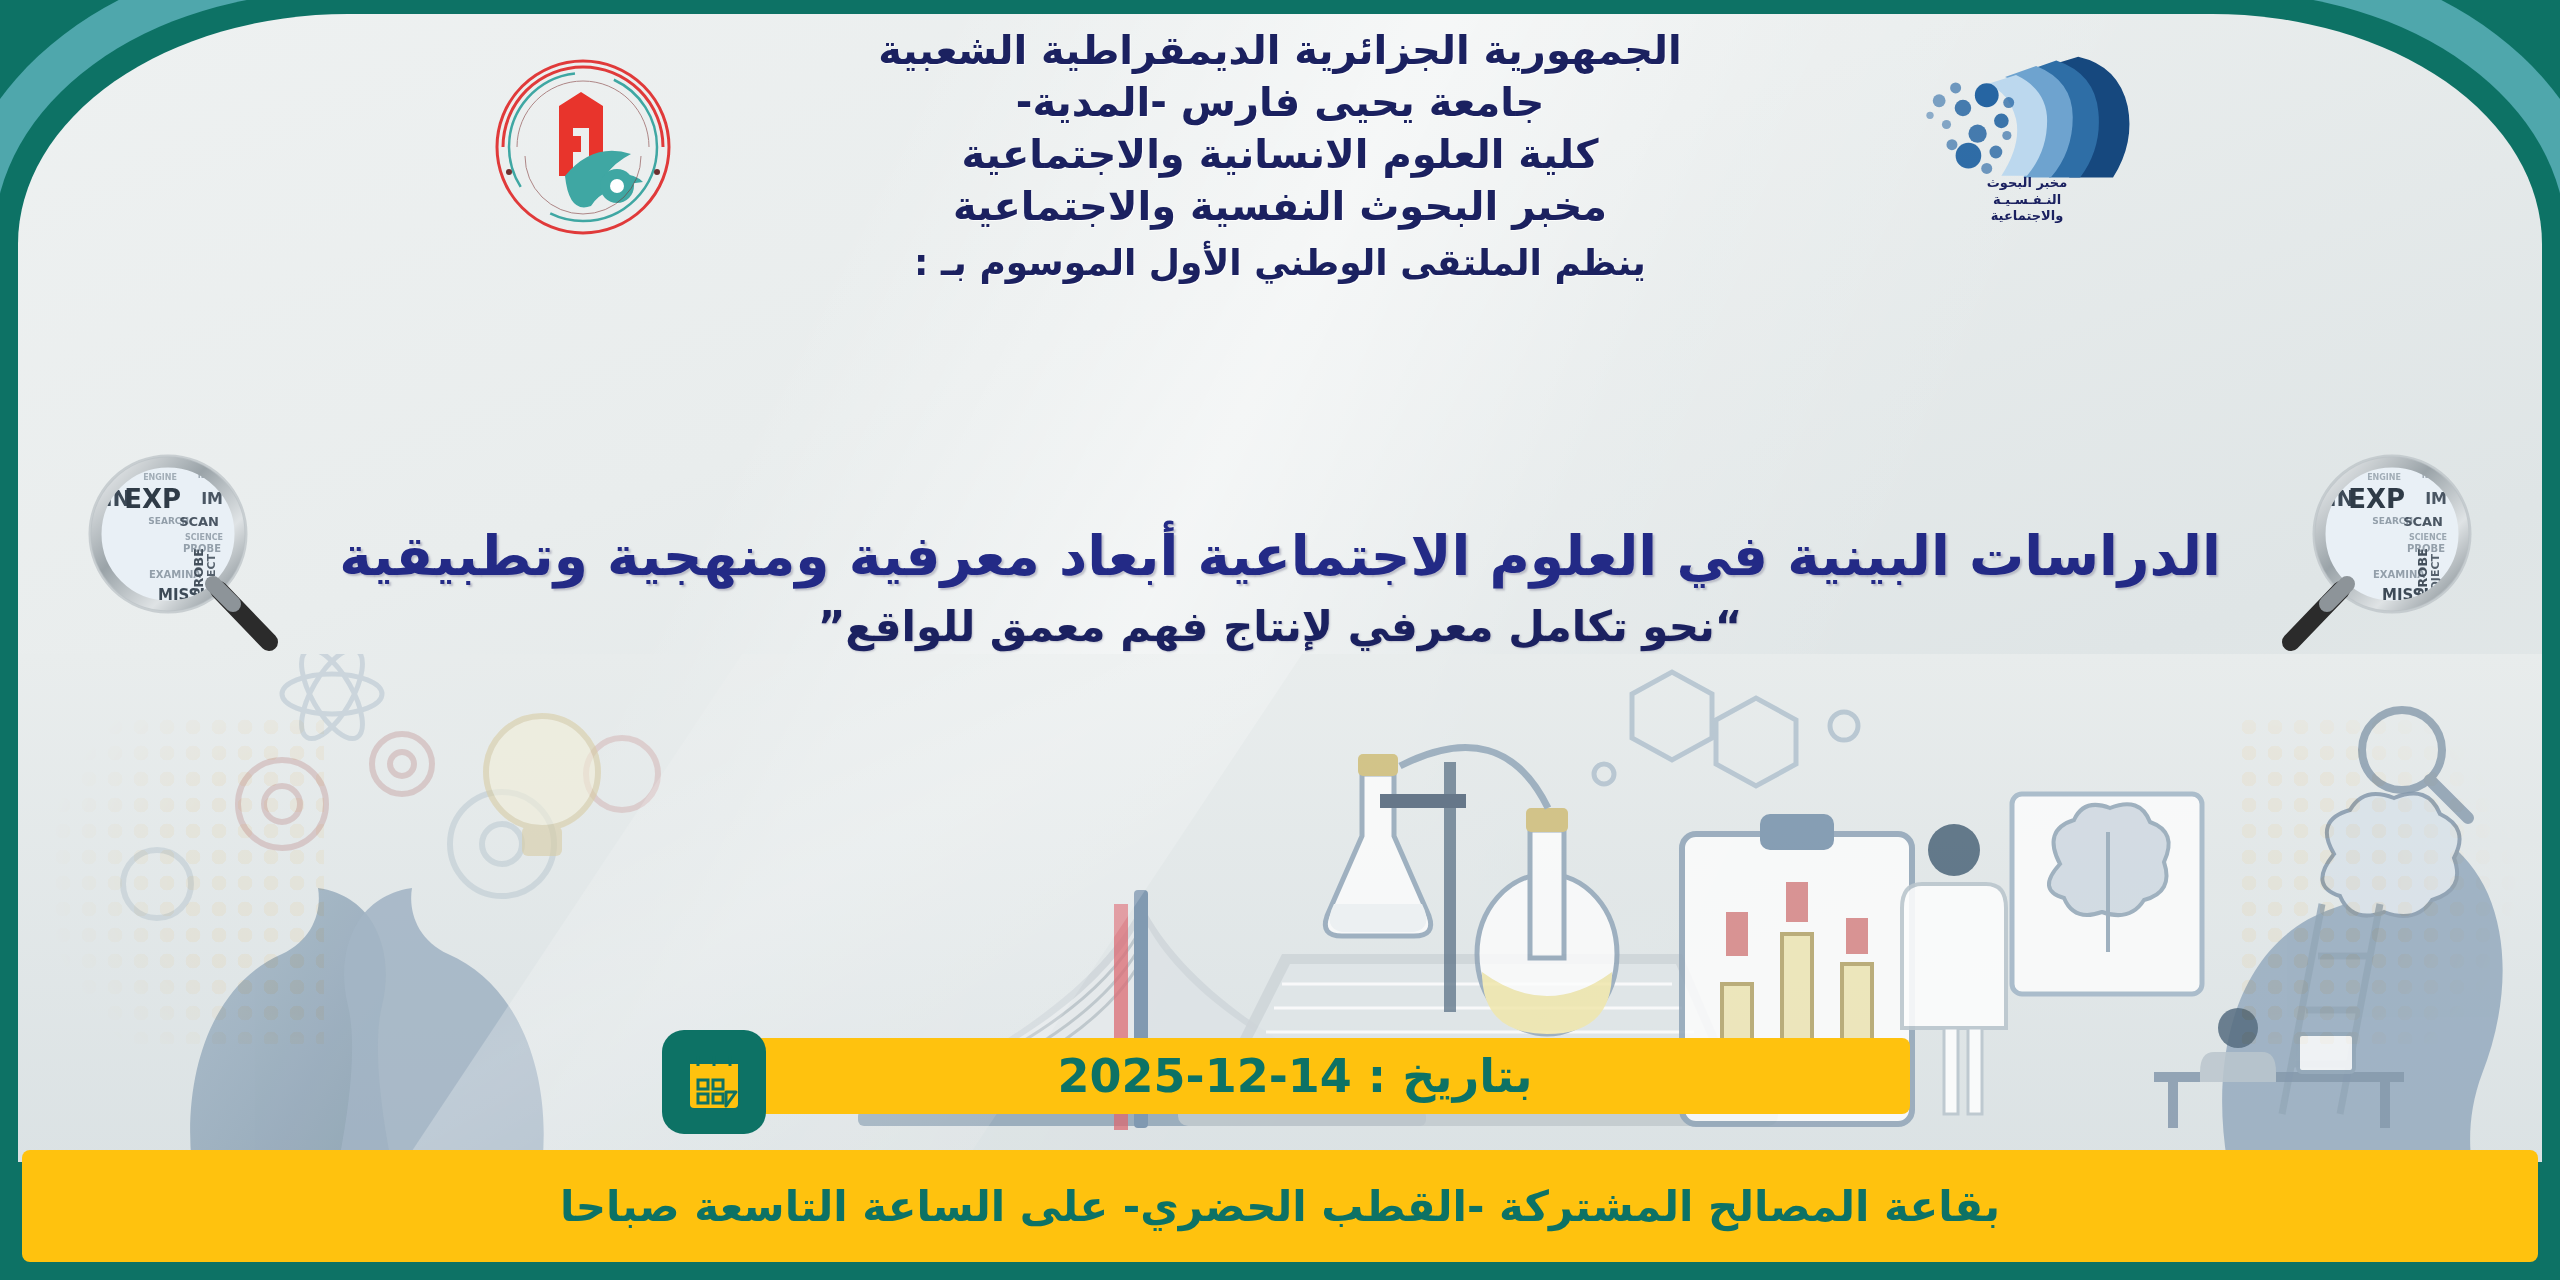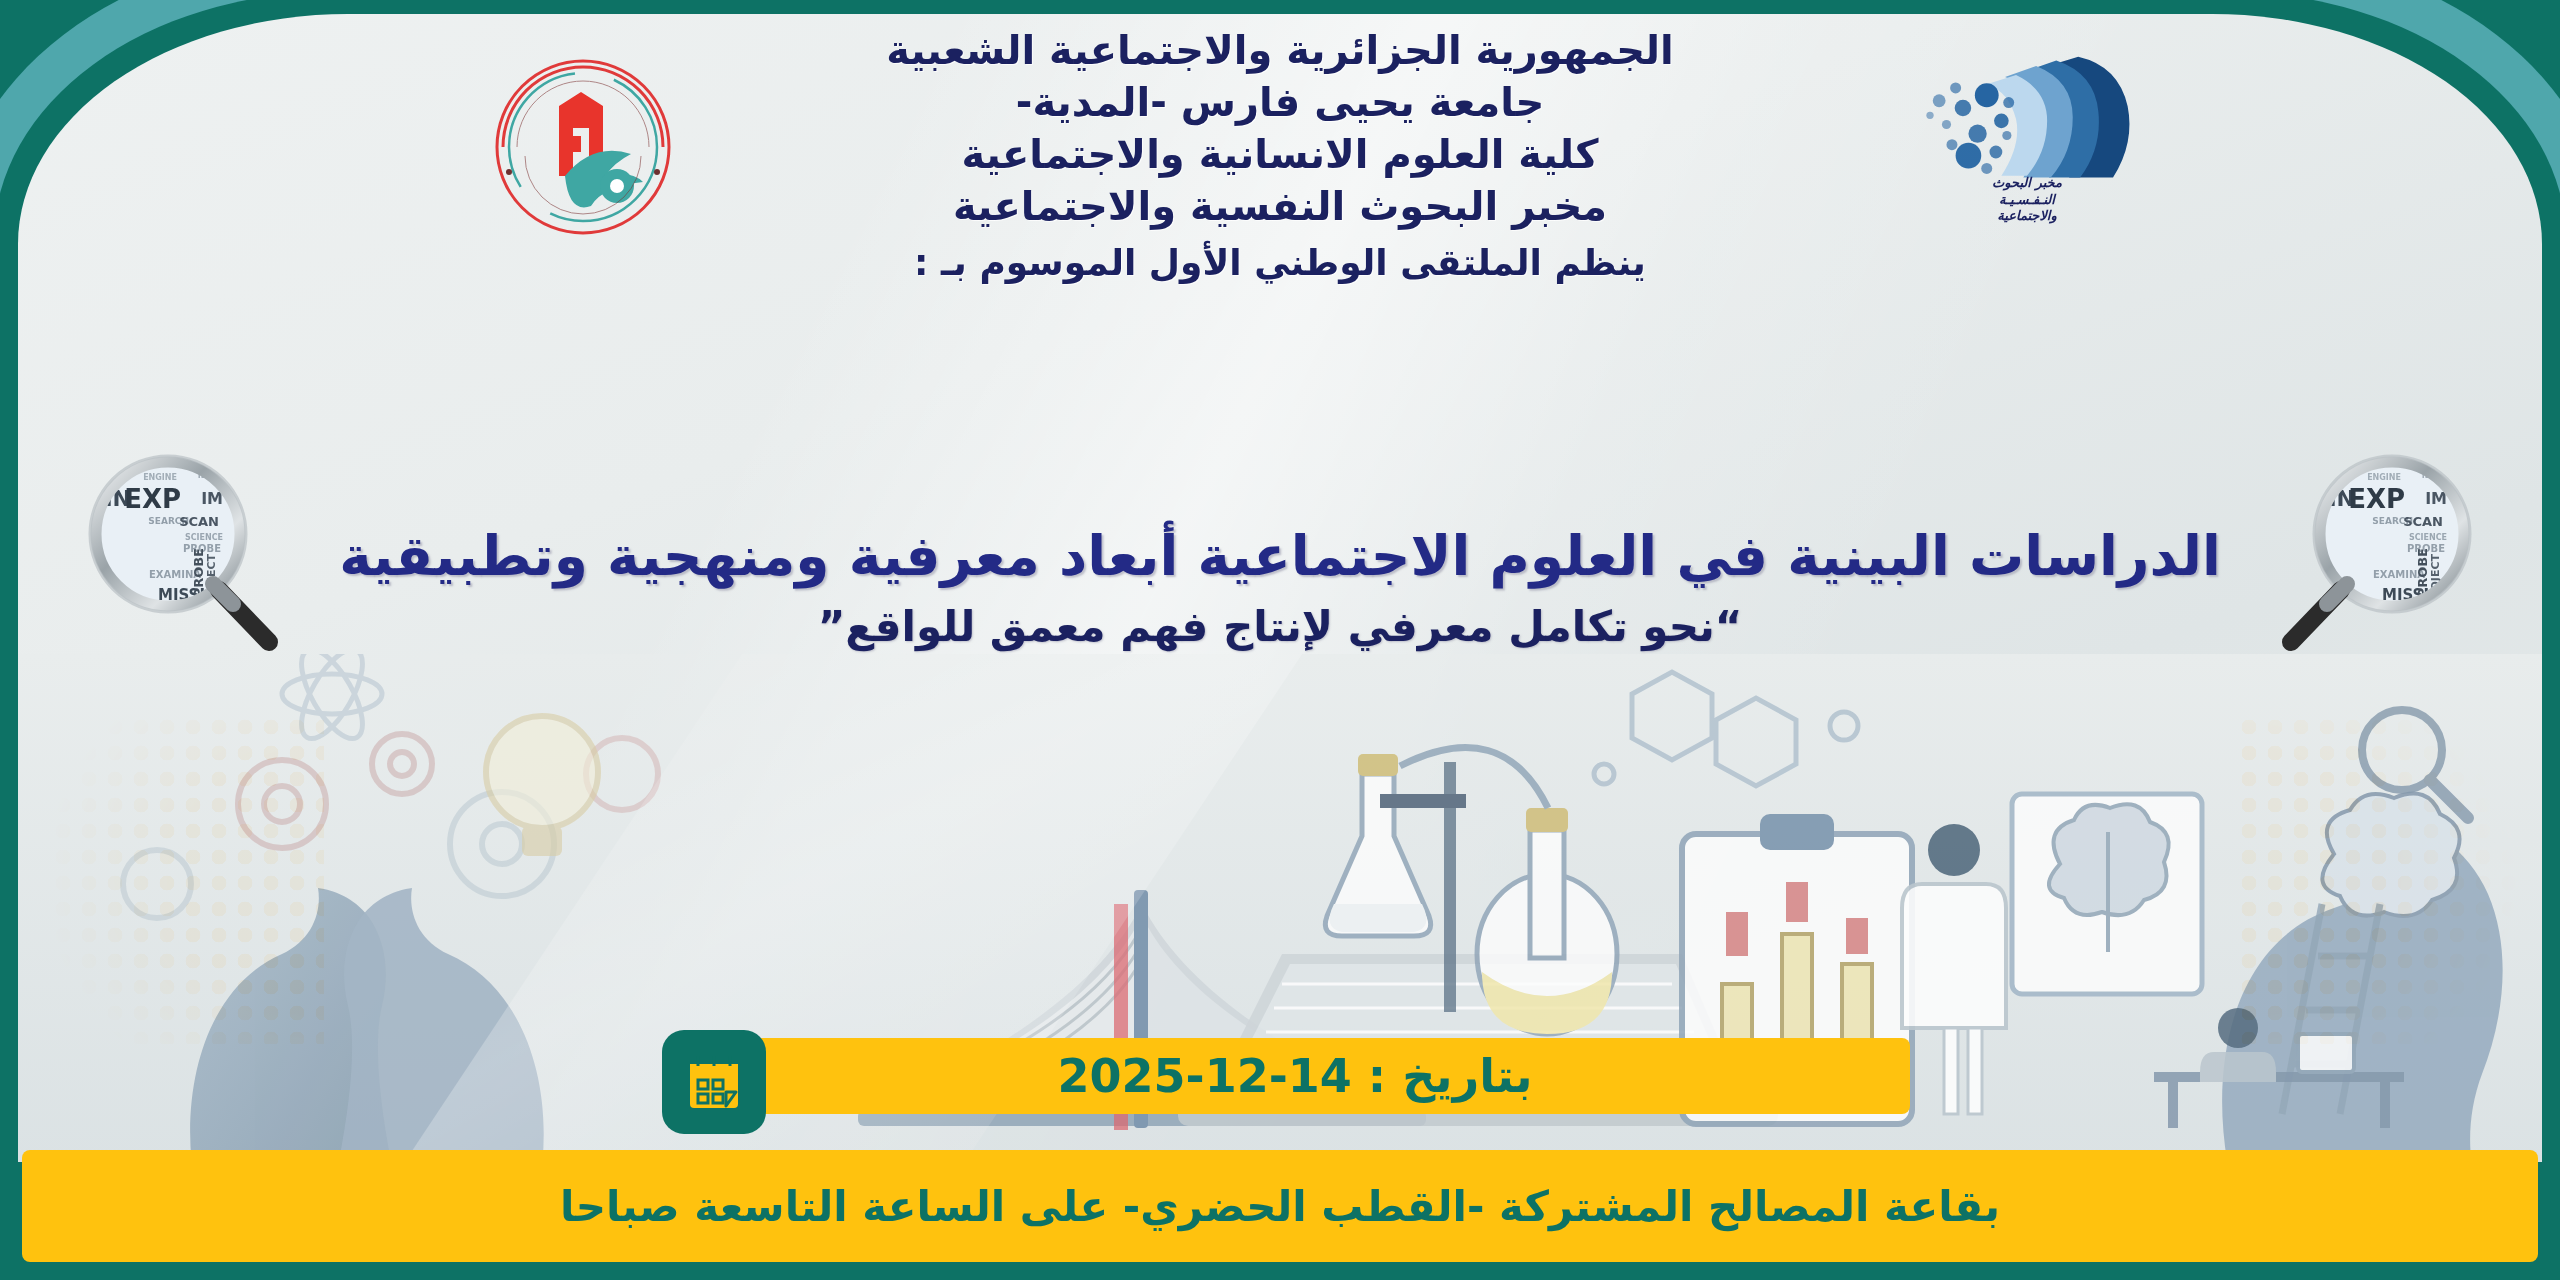--- a/index.html
+++ b/index.html
@@ -78,21 +78,21 @@
   }
   .sub-title{
     position:absolute; left:0; right:0; top:588px; text-align:center; z-index:8;
     font-size:42px; font-weight:bold; color:#1b2160;
     text-shadow:1px 1px 2px rgba(150,150,170,.5);
   }
 
   
   .logo-univ{ position:absolute; left:455px; top:38px; width:220px; height:190px; z-index:9; }
   .logo-lab { position:absolute; right:375px; top:30px; width:280px; height:180px; z-index:9;
-              display:flex; flex-direction:column; align-items:center;font-style:italic; }
+              display:flex; flex-direction:column; align-items:center; }
   .lab-caption{
     font-size:13px; font-weight:bold; color:#1b2160; text-align:center;
     line-height:1.25; margin-top:-6px;
   }
 
   
   .mag{ position:absolute; width:215px; height:215px; z-index:7; }
   .mag.left { left:55px;  top:430px; }
   .mag.right{ right:55px; top:430px; }
 
@@ -473,21 +473,21 @@
           </g>
         </g>
         <circle cx="120" cy="90" r="72" fill="none" stroke="url(#rimR)" stroke-width="11"></circle>
         <circle cx="120" cy="90" r="78" fill="none" stroke="#b9c0c4" stroke-width="3" opacity=".7"></circle>
         <path d="M69 146 L19 198" stroke="#2b2b2b" stroke-width="18" stroke-linecap="round"></path>
         <path d="M75 140 L55 160" stroke="#8d9499" stroke-width="16" stroke-linecap="round"></path>
       </svg>
     </div>
 
     <div class="header-text">
-      <div class="ln l1">الجمهورية الجزائرية والاجتماعية الشعبية</div>
+      <div class="ln l1">الجمهورية الجزائرية الديمقراطية الشعبية</div>
       <div class="ln l3">جامعة يحيى فارس -المدية-</div>
       <div class="ln l4">كلية العلوم الانسانية والاجتماعية</div>
       <div class="ln l5">مخبر البحوث النفسية والاجتماعية</div>
       <div class="ln l6">ينظم الملتقى الوطني الأول الموسوم بـ :</div>
     </div>
 
     <div class="main-title">الدراسات البينية في العلوم الاجتماعية أبعاد معرفية ومنهجية وتطبيقية</div>
     <div class="sub-title">“نحو تكامل معرفي لإنتاج فهم معمق للواقع”</div>
 
   </div>

